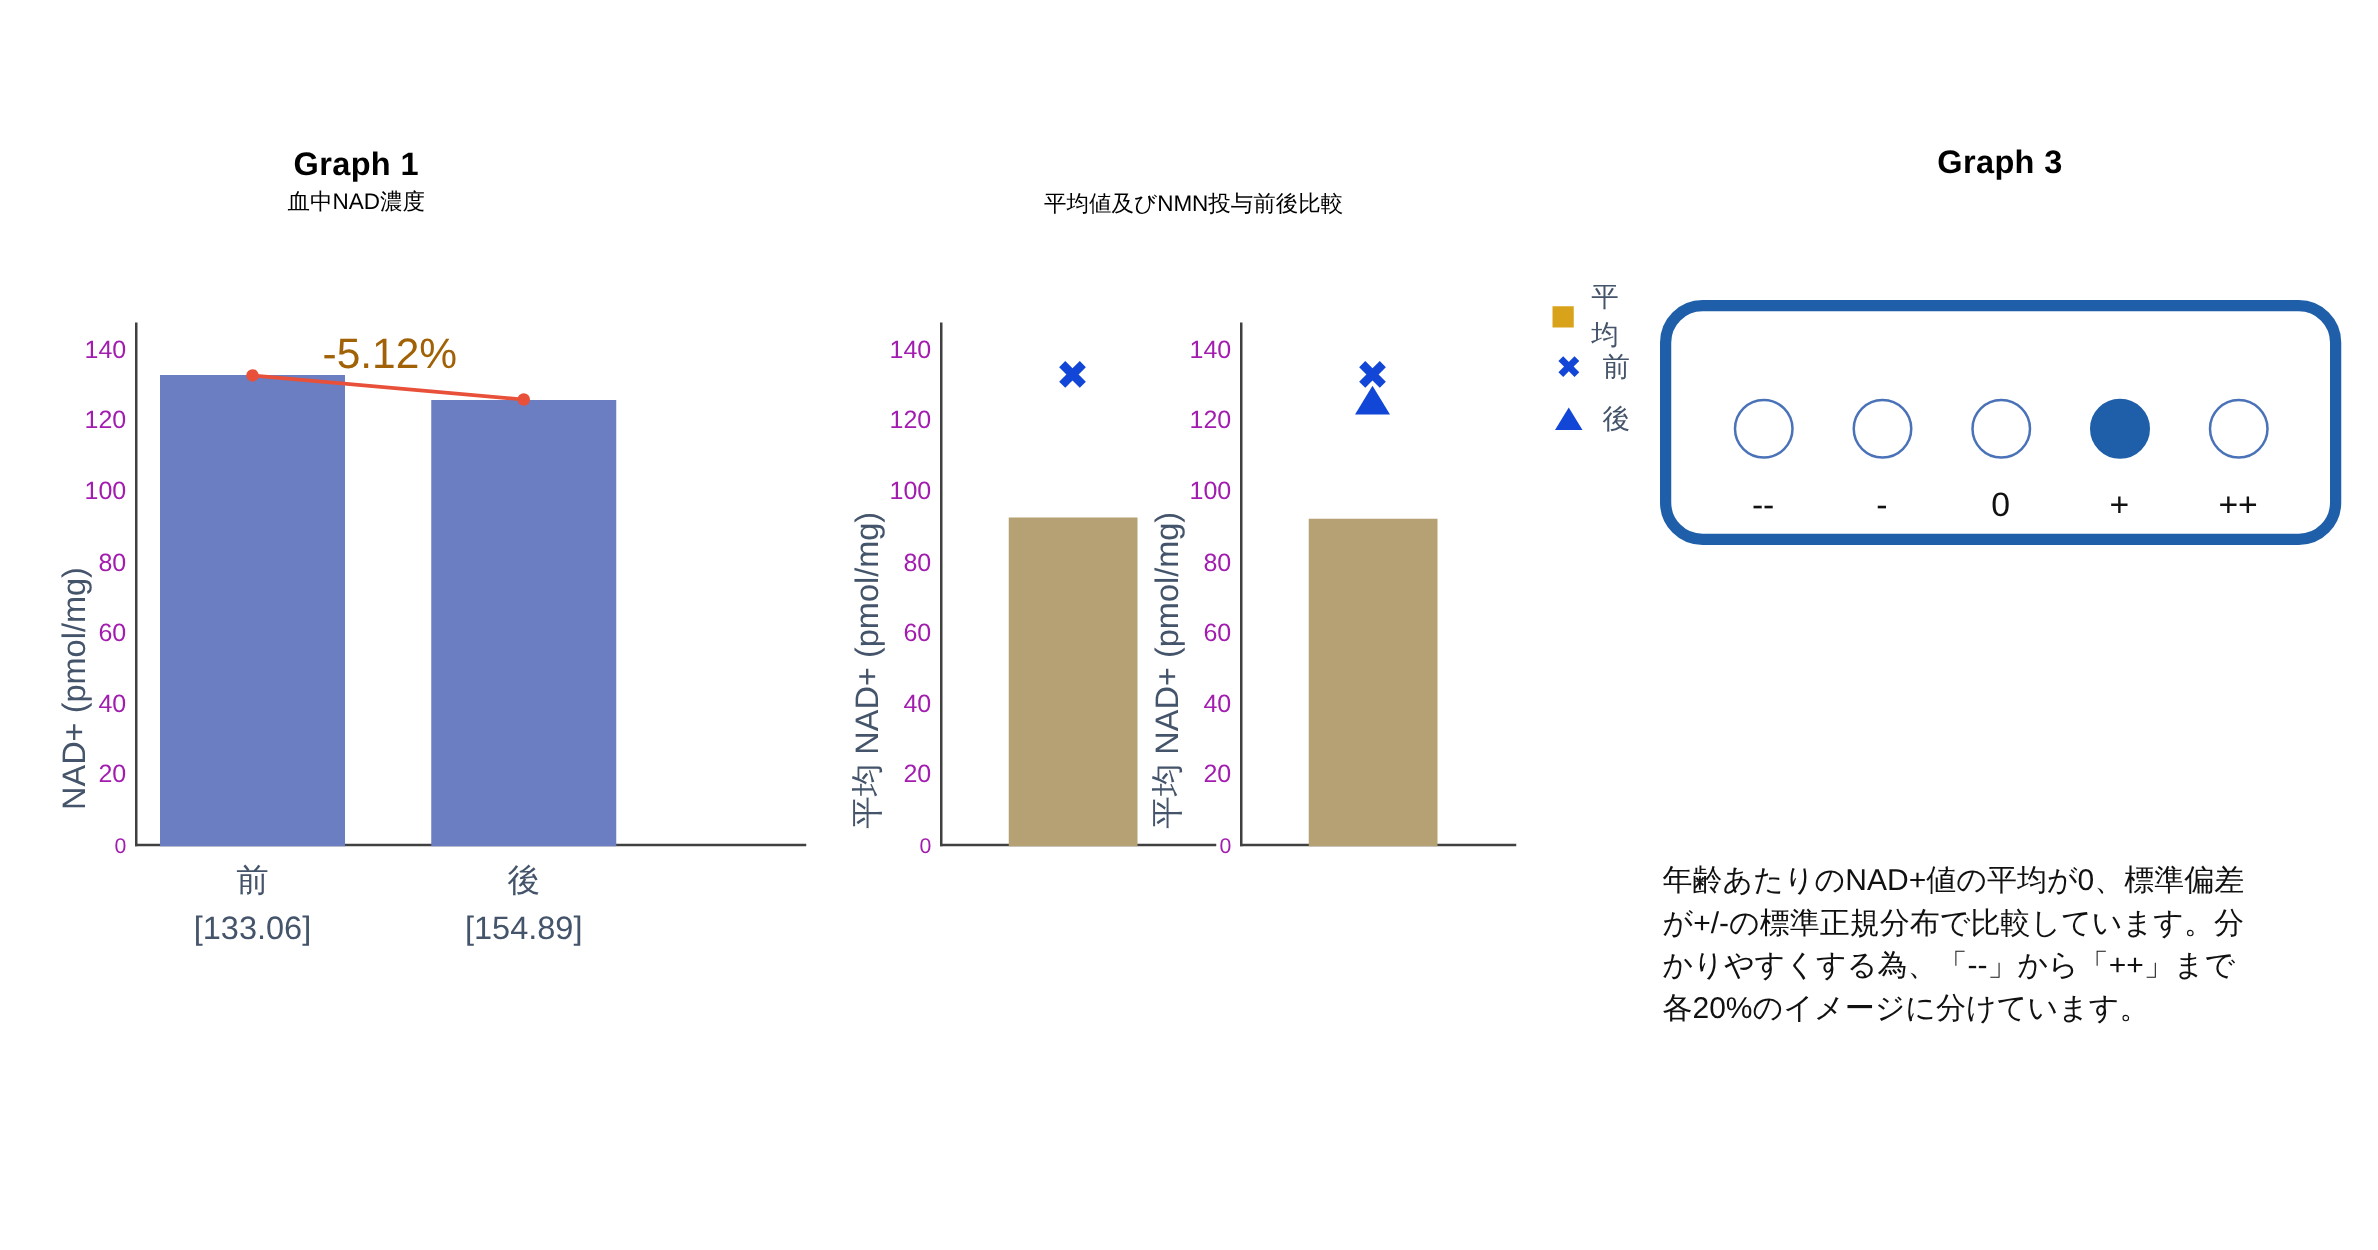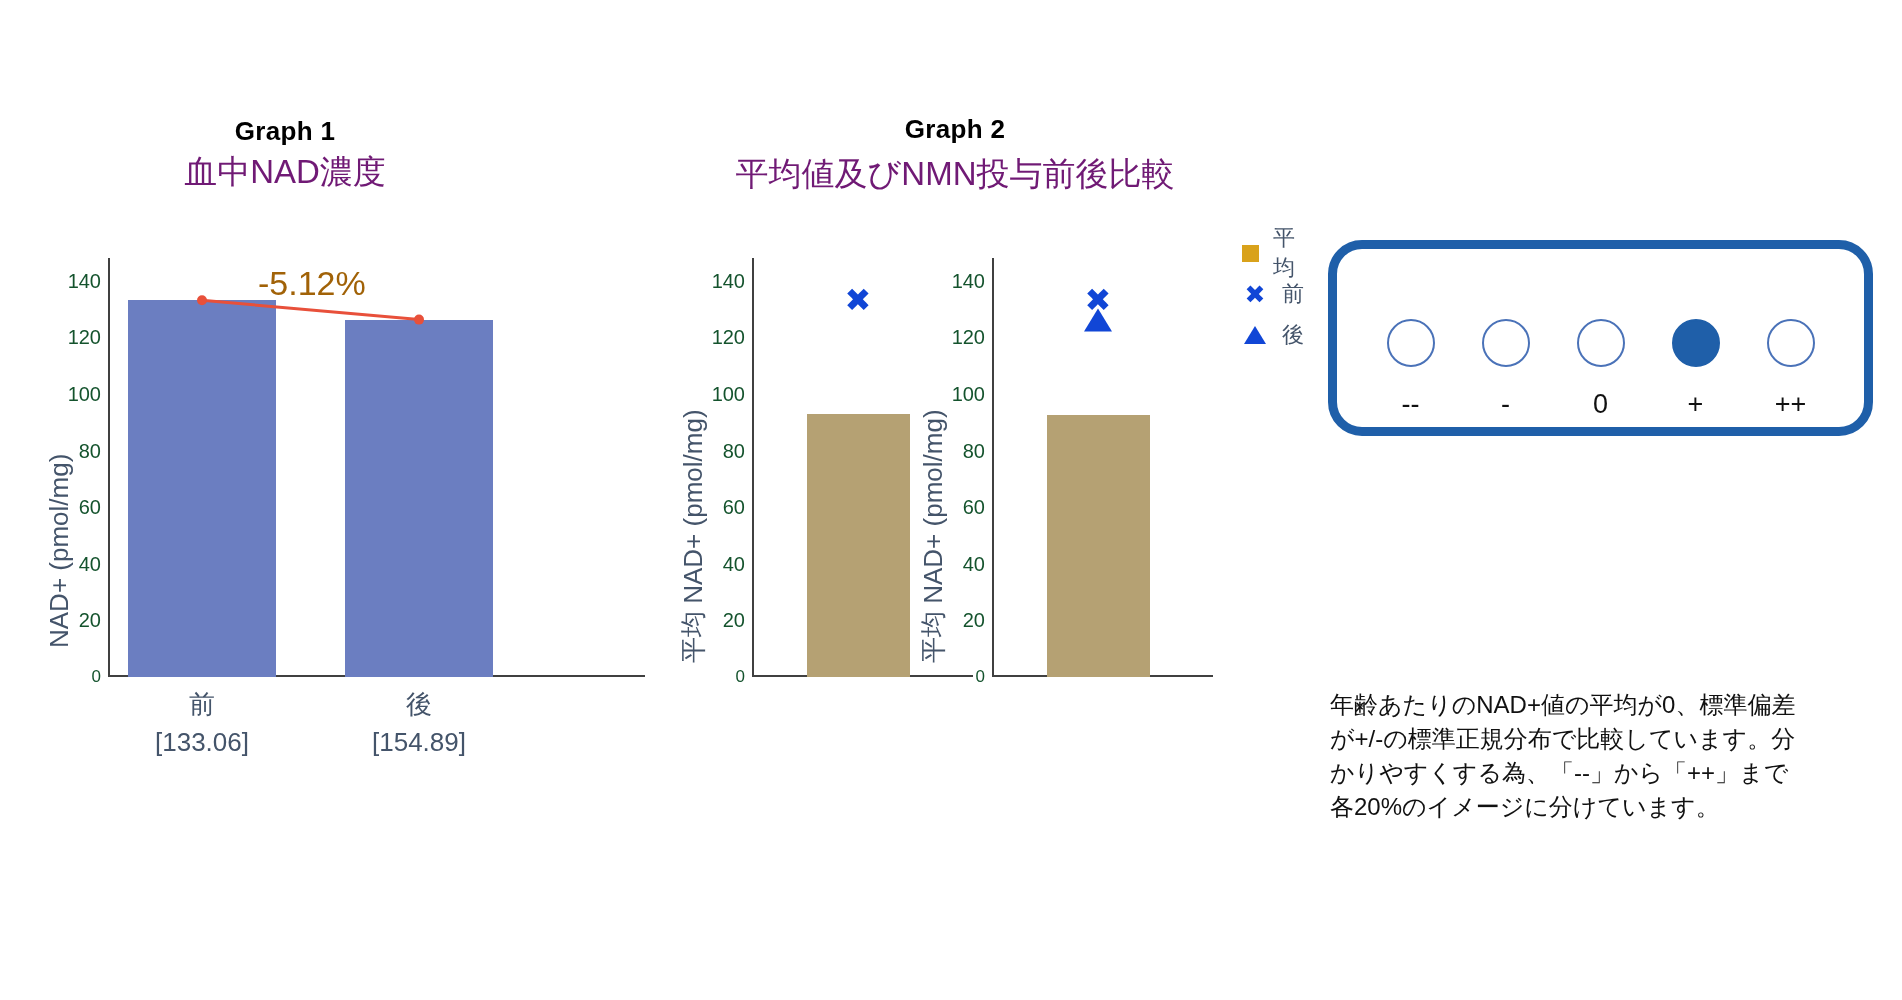--- a/index.html
+++ b/index.html
@@ -11,31 +11,31 @@
     overflow:hidden;
     position:relative;
   }
   .panel{position:absolute;top:0;height:800px;}
   
   .gtitle{
     font-size:26px;font-weight:bold;color:#000;
     text-align:center;letter-spacing:.3px;
   }
   .gsub{
-    font-size:33px;font-weight:normal;color:#701a75;
+    font-size:18px;font-weight:normal;color:#000000;
     text-align:center;line-height:1.32;
   }
   
   .plot{position:absolute;}
   .yaxis-line{position:absolute;left:0;top:0;bottom:0;width:2px;background:#404040;}
   .xaxis-line{position:absolute;left:0;right:0;bottom:0;height:2px;background:#404040;}
   .ytick{
     position:absolute;right:100%;margin-right:7px;
     transform:translateY(-50%);
-    font-size:20px;color:#14532d;white-space:nowrap;
+    font-size:20px;color:#a21caf;white-space:nowrap;
   }
   .ylabel{
     position:absolute;
     transform-origin:0 0;
     transform:rotate(-90deg);
     font-size:26px;color:#44546a;white-space:nowrap;
   }
   .bar{position:absolute;bottom:0;}
   .bar.blue{background:#6b7ec1;}
   .bar.tan{background:#b5a173;}
@@ -130,21 +130,20 @@
     <span class="val">[133.06]</span>
   </div>
   <div class="xcat" style="left:345px;width:148px;top:686px;">
     <span>後</span>
     <span class="val">[154.89]</span>
   </div>
 </div>
 
 <div class="panel" style="left:640px;width:660px;">
 
-  <div class="gtitle" style="position:absolute;left:100px;width:430px;top:114px;">Graph 2</div>
   <div class="gsub" style="position:absolute;left:60px;width:510px;top:152px;">平均値及びNMN投与前後比較</div>
 
   <div class="plot" style="left:112px;top:258px;width:221px;height:419px;">
     <div class="yaxis-line"></div>
     <div class="xaxis-line"></div>
 
     <div class="ytick" style="top:419px;font-size:17px;">0</div>
     <div class="ytick" style="top:362.4px;">20</div>
     <div class="ytick" style="top:305.8px;">40</div>
     <div class="ytick" style="top:249.2px;">60</div>
@@ -198,20 +197,21 @@
       <span class="sw">
           <span class="sw-tri"></span>
         </span>
       <span>後</span>
     </div>
   </div>
 </div>
 
 <div class="panel" style="left:1300px;width:602px;">
 
+  <div class="gtitle" style="position:absolute;left:80px;width:440px;top:114px;">Graph 3</div>
 
   <div class="scalebox" style="left:28px;top:240px;width:545px;height:196px;">
     <div class="dots" style="top:70px;padding:0 26px;">
       <div class="dot"></div>
       <div class="dot"></div>
       <div class="dot"></div>
       <div class="dot filled"></div>
       <div class="dot"></div>
     </div>
     <div class="dotlabels" style="top:140px;padding:0 26px;">

